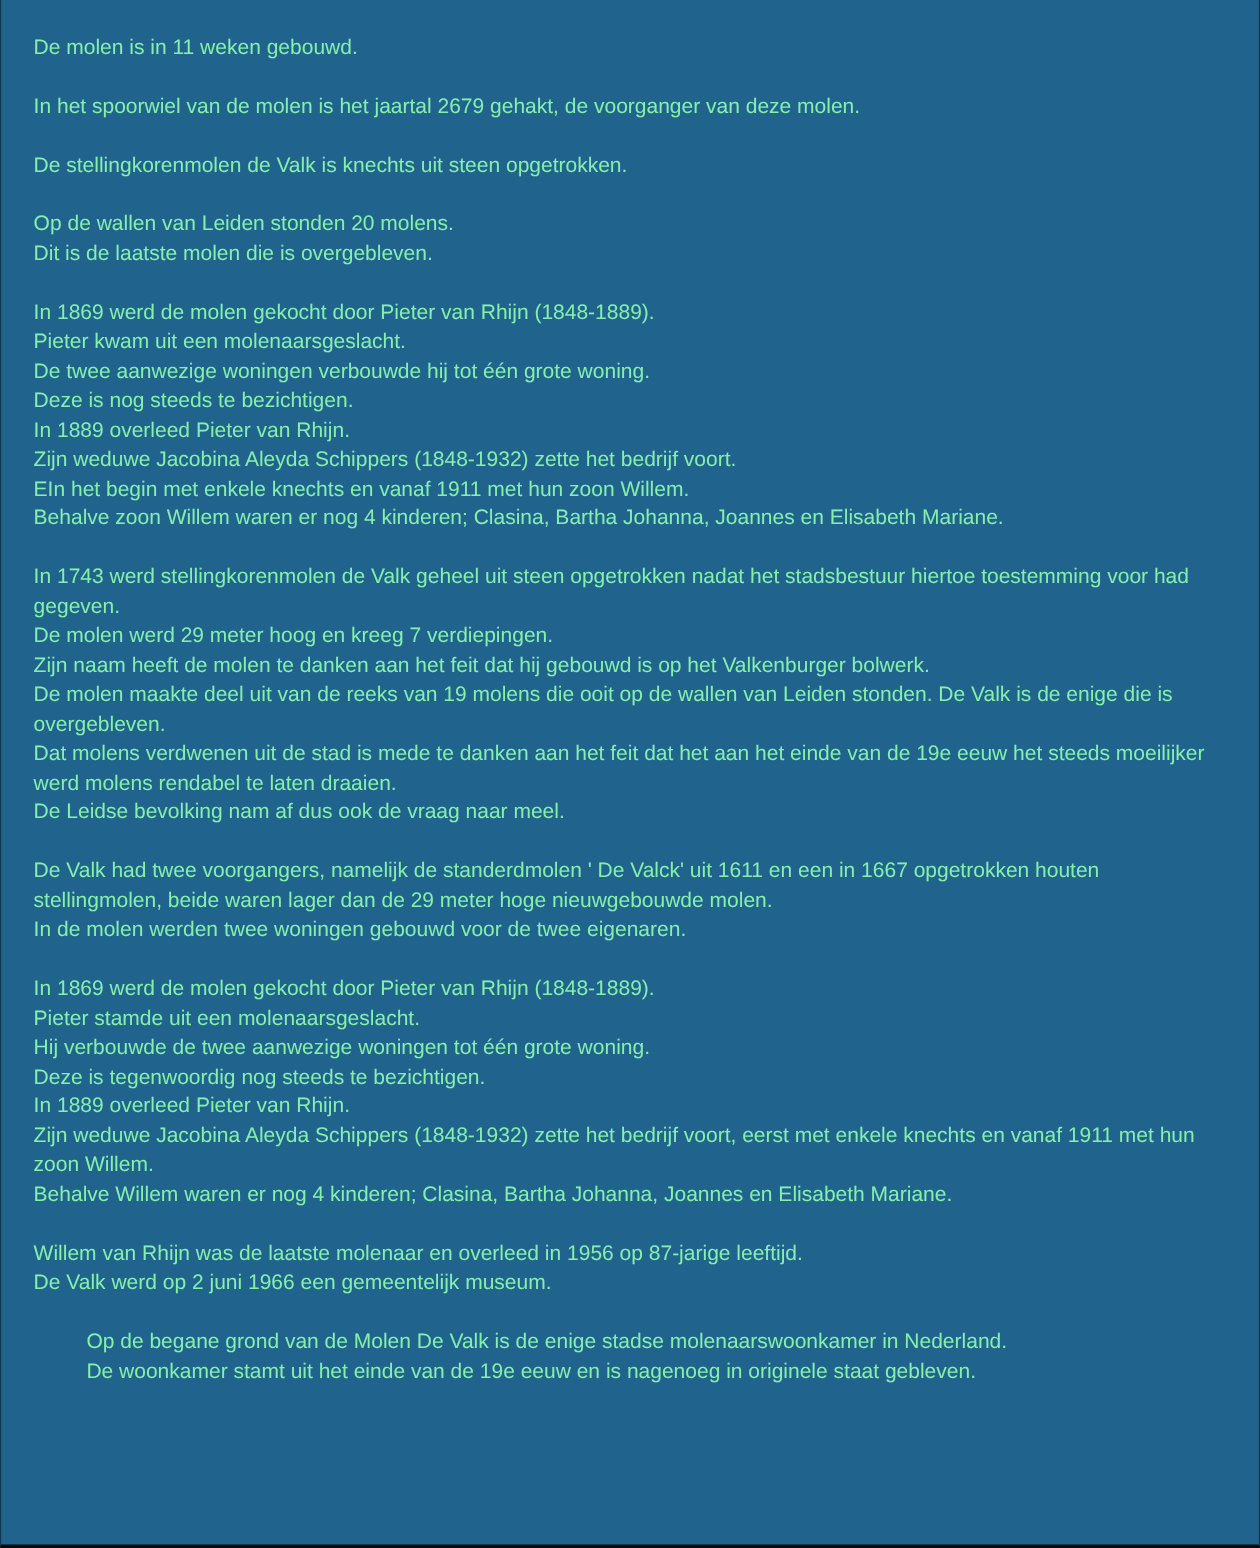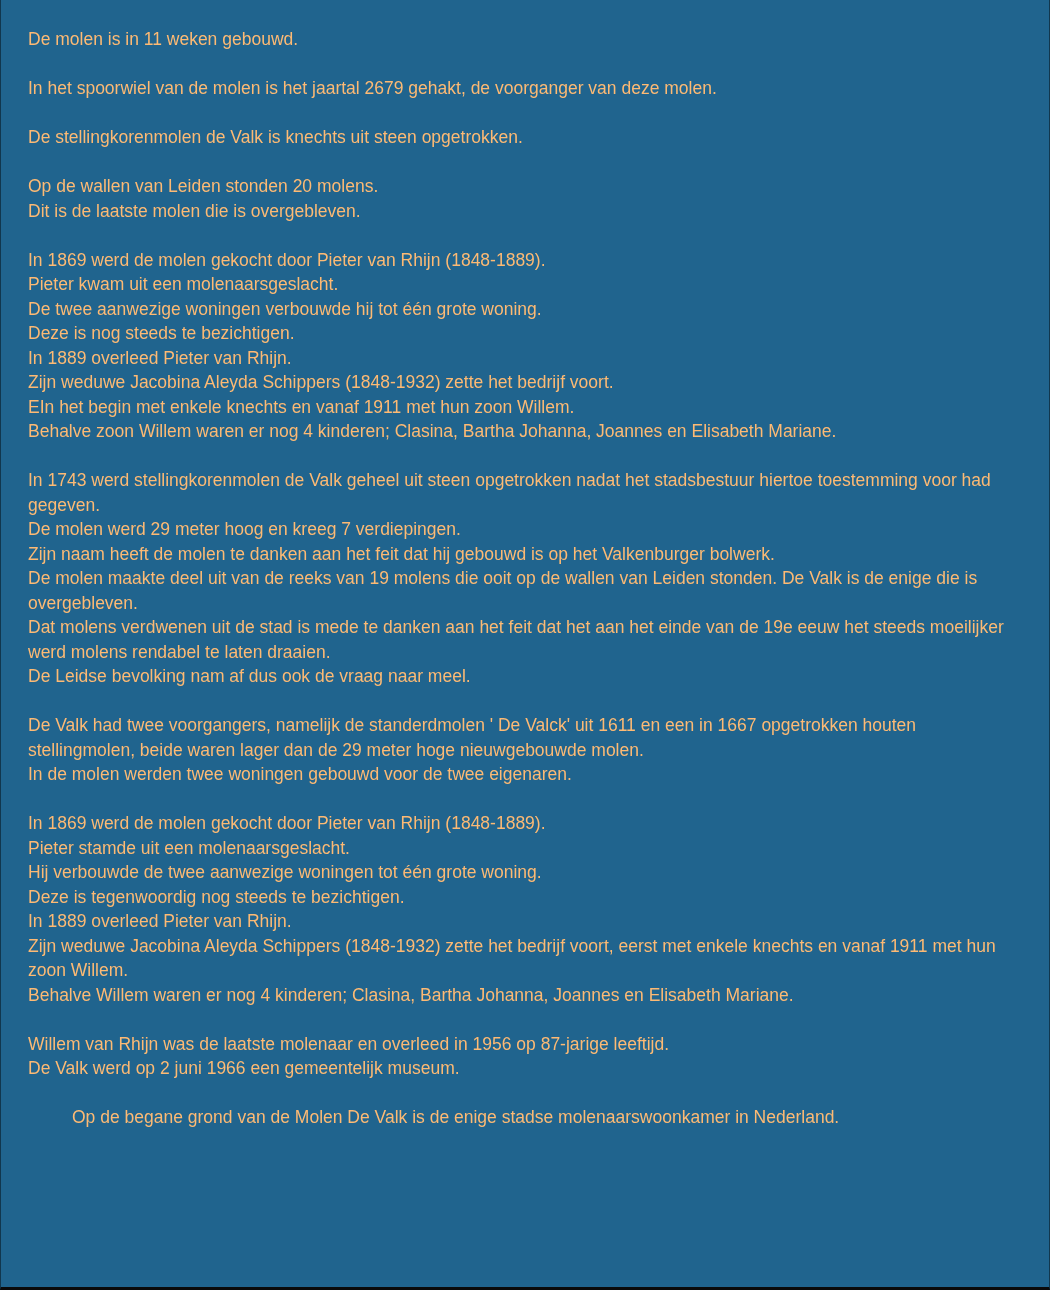--- a/index.html
+++ b/index.html
@@ -29,24 +29,24 @@
       max-width: 1001px;
     }
     .para:last-child {
       margin-bottom: 0;
       margin-left: 44px;
     }
   </style>
 </head>
 <body style="background: rgb(32, 100, 142); border-bottom-color: rgb(10, 10, 10);">
 
-<main class="document" style="color: #fdba74;">
+<main class="document" style="color: #86efac;">
     <p class="para"><span>De molen is in 11 weken gebouwd.</span></p>
     <p class="para"><span>In het spoorwiel van de molen is het jaartal 2679 gehakt, de voorganger van deze molen.</span></p>
     <p class="para"><span>De stellingkorenmolen de Valk is knechts uit steen opgetrokken.</span></p>
     <p class="para"><span>Op de wallen van Leiden stonden 20 molens.</span><br><span>Dit is de laatste molen die is overgebleven.</span></p>
     <p class="para"><span>In 1869 werd de molen gekocht door Pieter van Rhijn (1848-1889).</span><br><span>Pieter kwam uit een molenaarsgeslacht.</span><br><span>De twee aanwezige woningen verbouwde hij tot één grote woning.</span><br><span>Deze is nog steeds te bezichtigen.</span><br><span>In 1889 overleed Pieter van Rhijn.</span><br><span>Zijn weduwe Jacobina Aleyda Schippers (1848-1932) zette het bedrijf voort.</span><br><span>EIn het begin met enkele knechts en vanaf 1911 met hun zoon Willem.</span><br><span>Behalve zoon Willem waren er nog 4 kinderen; Clasina, Bartha Johanna, Joannes en Elisabeth Mariane.</span></p>
     <p class="para"><span>In 1743 werd stellingkorenmolen de Valk geheel uit steen opgetrokken nadat het stadsbestuur hiertoe toestemming voor had gegeven.</span><br><span>De molen werd 29 meter hoog en kreeg 7 verdiepingen.</span><br><span>Zijn naam heeft de molen te danken aan het feit dat hij gebouwd is op het Valkenburger bolwerk.</span><br><span>De molen maakte deel uit van de reeks van 19 molens die ooit op de wallen van Leiden stonden. De Valk is de enige die is overgebleven.</span><br><span>Dat molens verdwenen uit de stad is mede te danken aan het feit dat het aan het einde van de 19e eeuw het steeds moeilijker werd molens rendabel te laten draaien.</span><br><span>De Leidse bevolking nam af dus ook de vraag naar meel.</span></p>
     <p class="para"><span>De Valk had twee voorgangers, namelijk de standerdmolen ' De Valck' uit 1611 en een in 1667 opgetrokken houten stellingmolen, beide waren lager dan de 29 meter hoge nieuwgebouwde molen.</span><br><span>In de molen werden twee woningen gebouwd voor de twee eigenaren.</span><br></p>
     <p class="para"><span>In 1869 werd de molen gekocht door Pieter van Rhijn (1848-1889).</span><br><span>Pieter stamde uit een molenaarsgeslacht.</span><br><span>Hij verbouwde de twee aanwezige woningen tot één grote woning.</span><br><span>Deze is tegenwoordig nog steeds te bezichtigen.</span><br><span>In 1889 overleed Pieter van Rhijn.</span><br><span>Zijn weduwe Jacobina Aleyda Schippers (1848-1932) zette het bedrijf voort, eerst met enkele knechts en vanaf 1911 met hun zoon Willem.</span><br><span>Behalve Willem waren er nog 4 kinderen; Clasina, Bartha Johanna, Joannes en Elisabeth Mariane.</span></p>
     <p class="para"><span>Willem van Rhijn was de laatste molenaar en overleed in 1956 op 87-jarige leeftijd.</span><br><span>De Valk werd op 2 juni 1966 een gemeentelijk museum.</span></p>
-    <p class="para"><span>Op de begane grond van de Molen De Valk is de enige stadse molenaarswoonkamer in Nederland.</span><br></p>
+    <p class="para"><span>Op de begane grond van de Molen De Valk is de enige stadse molenaarswoonkamer in Nederland.</span><br><span>De woonkamer stamt uit het einde van de 19e eeuw en is nagenoeg in originele staat gebleven.</span></p>
   </main>
 
 </body></html>

